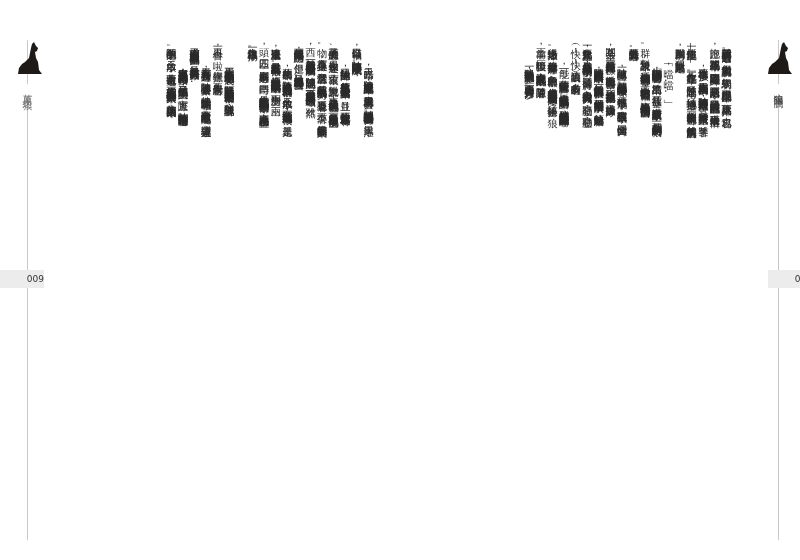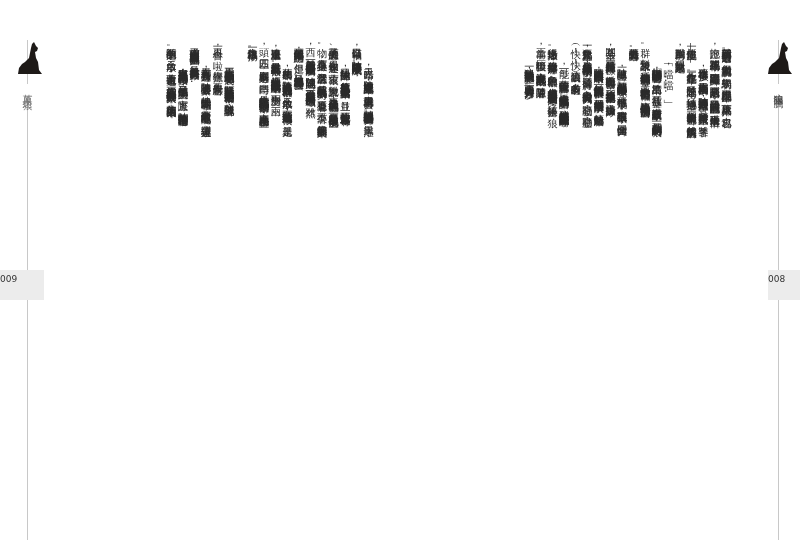--- a/index.html
+++ b/index.html
@@ -20,22 +20,22 @@
     .runner .rule {
       position: absolute; top: 40px; bottom: 20px; width: 1px; background: #c8c8c8;
     }
     .runner .wolf { position: absolute; top: 40px; width: 26px; height: 34px; }
     .runner .title {
       position: absolute; top: 84px; writing-mode: vertical-rl;
       font-size: 10px; letter-spacing: 2px; line-height: 12px; background: #fff;
       padding: 2px 0;
     }
     .runner .pageno-tab {
-      position: absolute; top: 270px; height: 30px; width: 44px;
-      background: #ececec; font-size: 9px; line-height: 18px; text-align: left;
+      position: absolute; top: 270px; height: 18px; width: 44px;
+      background: #ececec; font-size: 9px; line-height: 18px; text-align: right;
       color: #333; font-family: "DejaVu Sans", sans-serif;
     }
 
     
     .page-left .runner { left: 0; }
     .page-left .runner .rule { left: 27px; }
     .page-left .runner .wolf { left: 16px; }
     .page-left .runner .title { left: 21px; color: #777; }
     .page-left .runner .pageno-tab { left: 0; }
 

